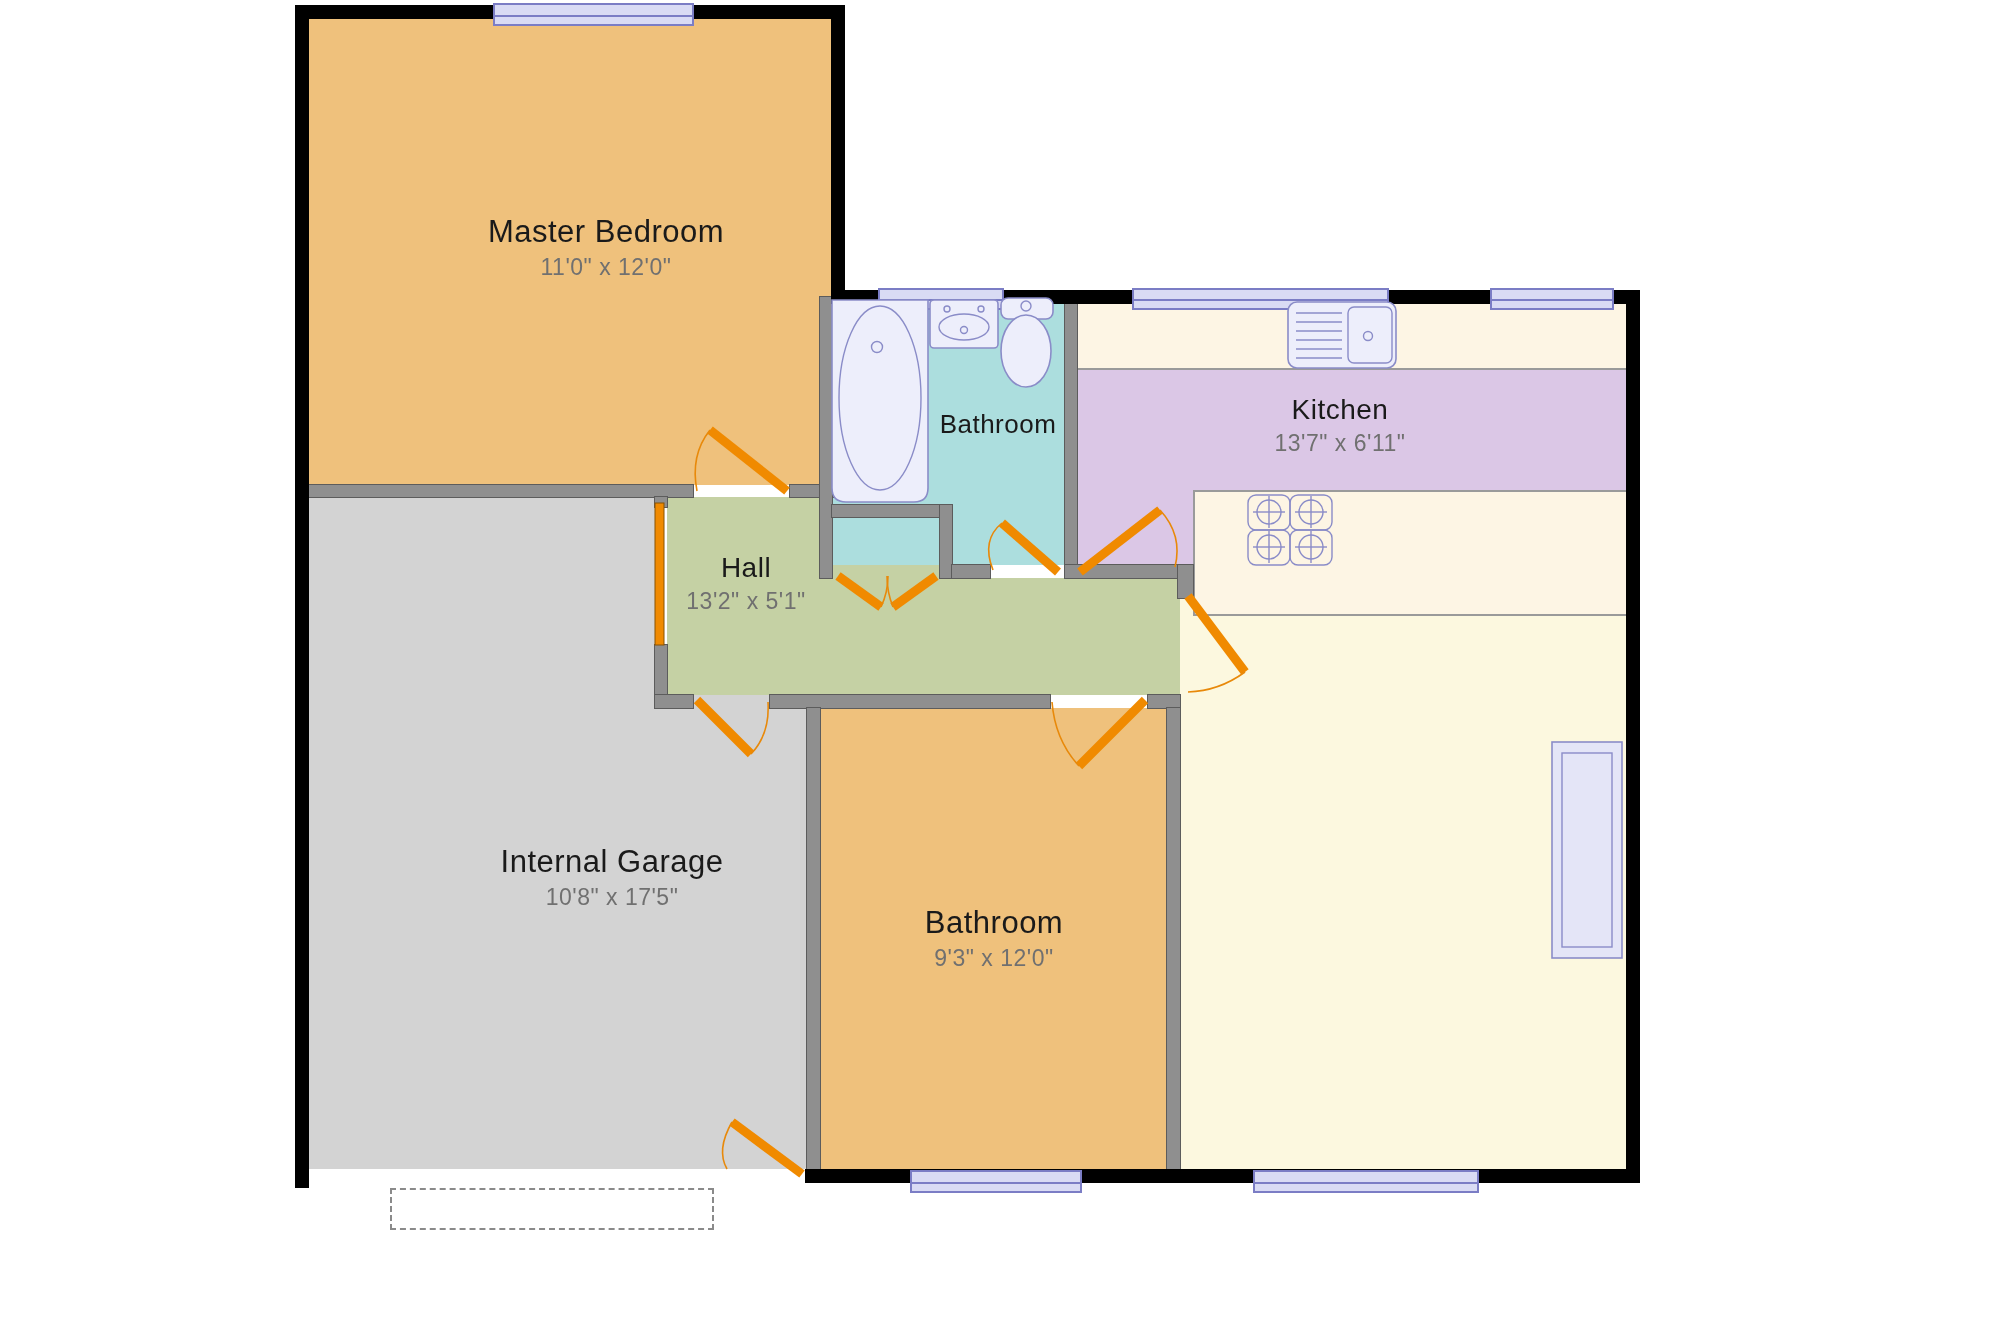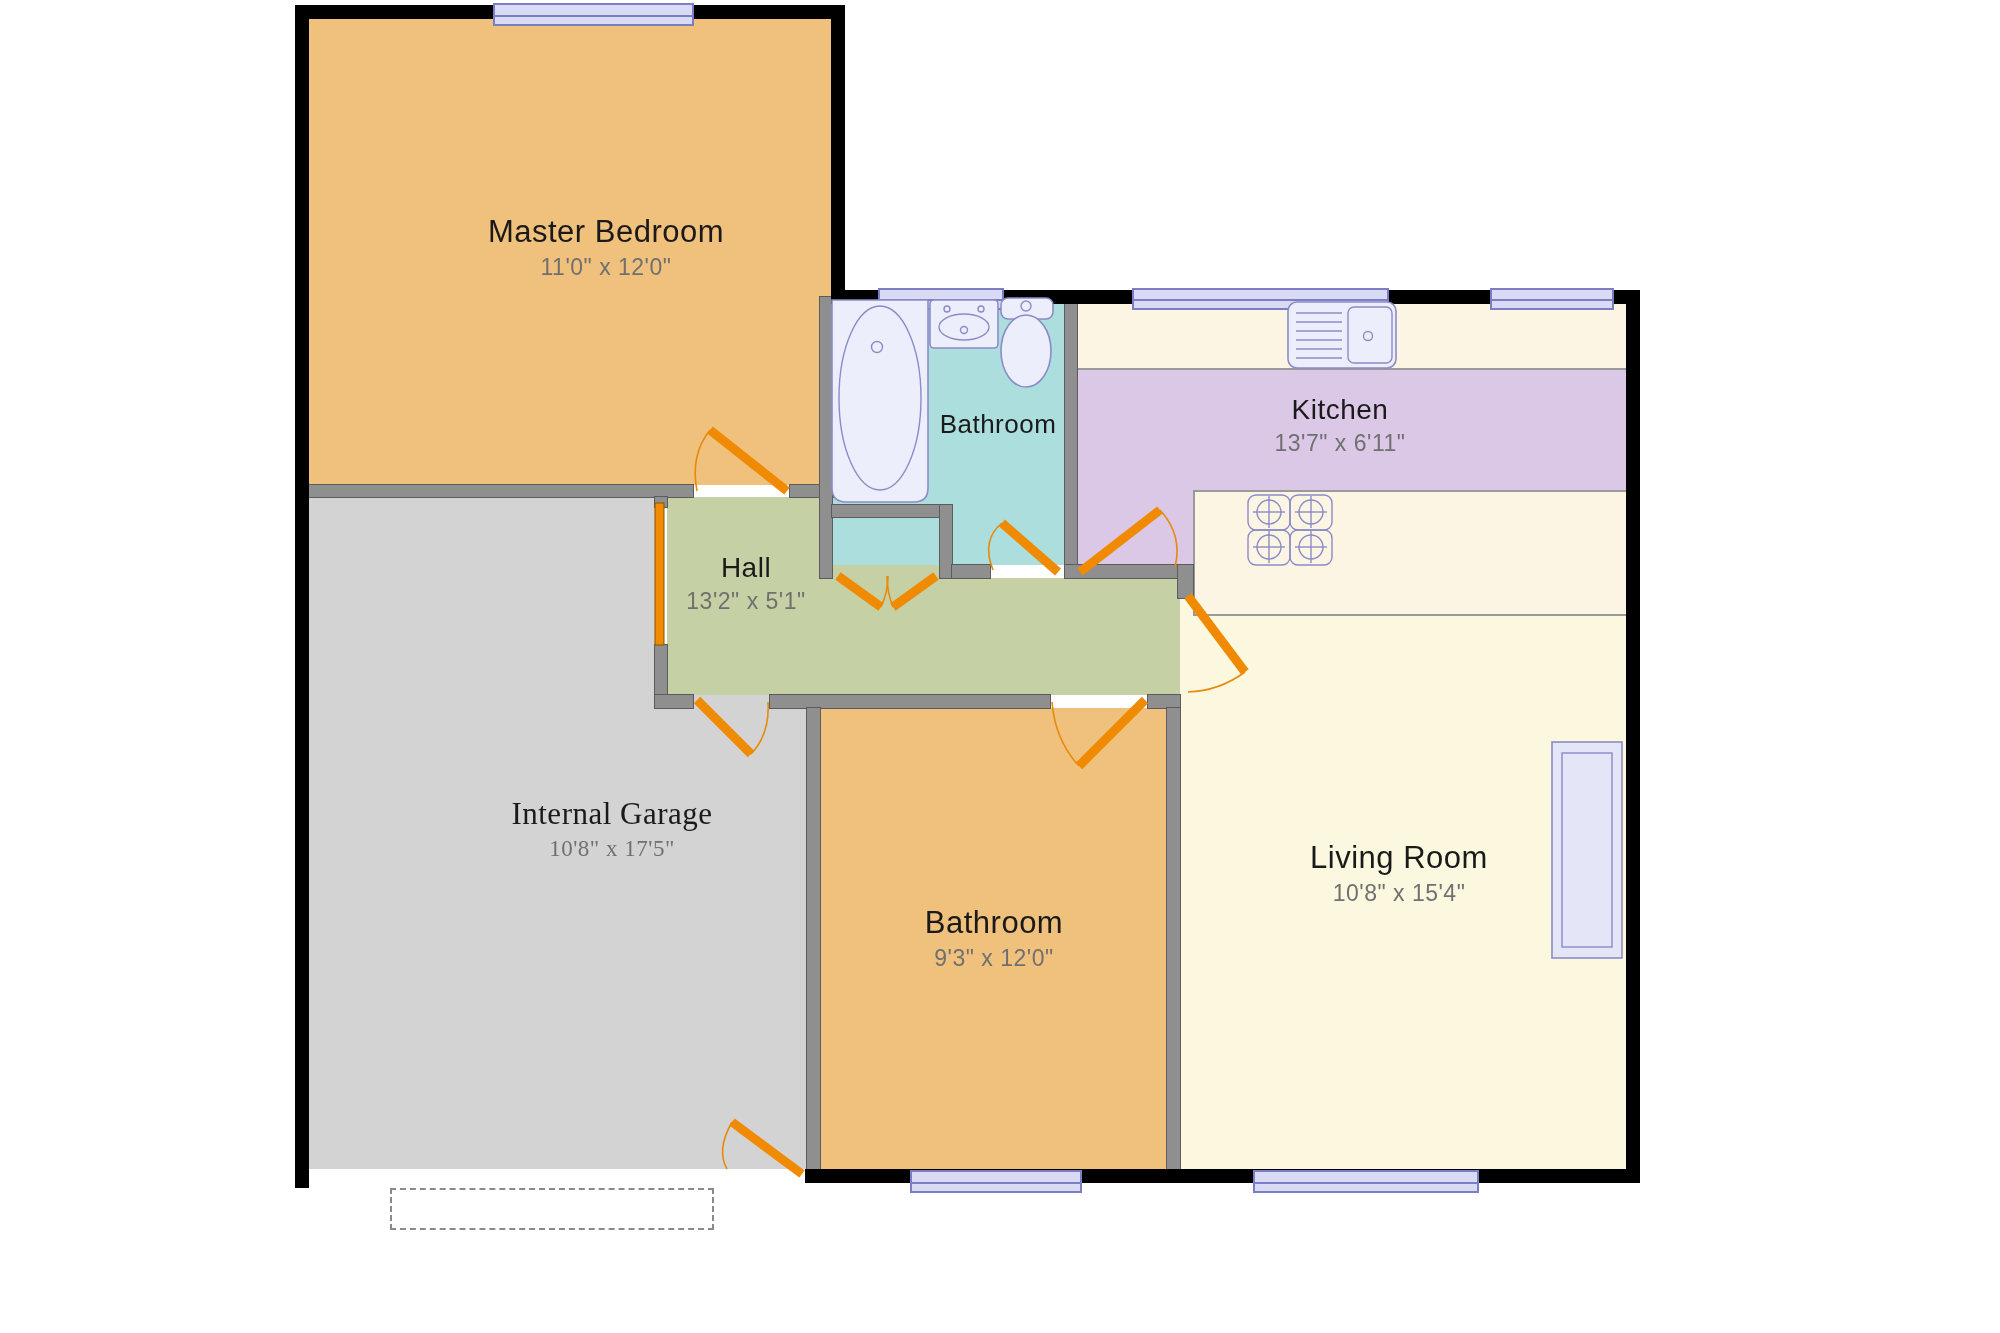--- a/index.html
+++ b/index.html
@@ -197,26 +197,22 @@
     <div class="rname sm">Bathroom</div>
   </div>
   <div class="room-label" style="left:1340px;top:425px;">
     <div class="rname lg">Kitchen</div>
     <div class="rdims">13'7" x 6'11"</div>
   </div>
   <div class="room-label" style="left:718px;top:583px;margin-left:28px;">
     <div class="rname lg">Hall</div>
     <div class="rdims">13'2" x 5'1"</div>
   </div>
-  <div class="room-label" style="left:612px;top:829px;font-family:Liberation Serif, serif;">
+  <div class="room-label" style="left:612px;top:877px;">
     <div class="rname">Internal Garage</div>
     <div class="rdims">10'8" x 17'5"</div>
   </div>
   <div class="room-label" style="left:994px;top:938px;">
     <div class="rname">Bathroom</div>
     <div class="rdims">9'3" x 12'0"</div>
   </div>
-  <div class="room-label" style="left:1399px;top:873px;">
-    <div class="rname">Living Room</div>
-    <div class="rdims">10'8" x 15'4"</div>
-  </div>
 
 </div>
 
 </body></html>

